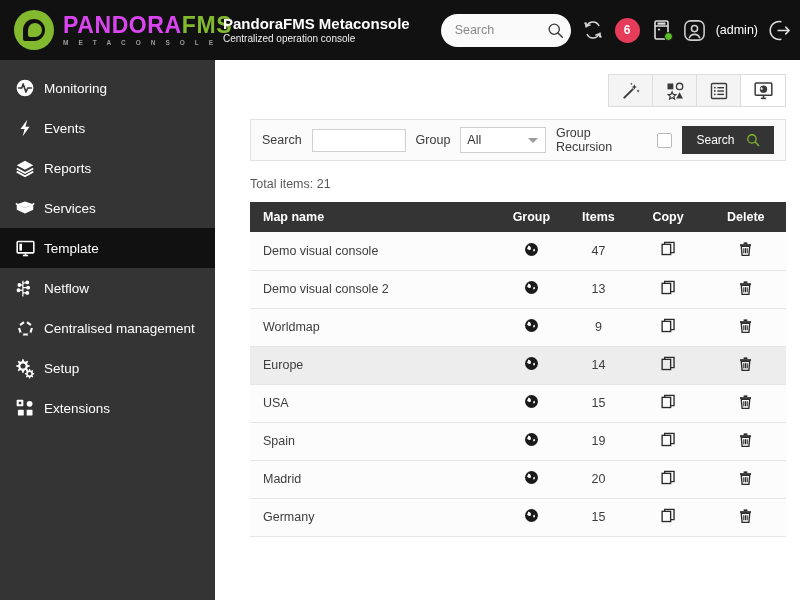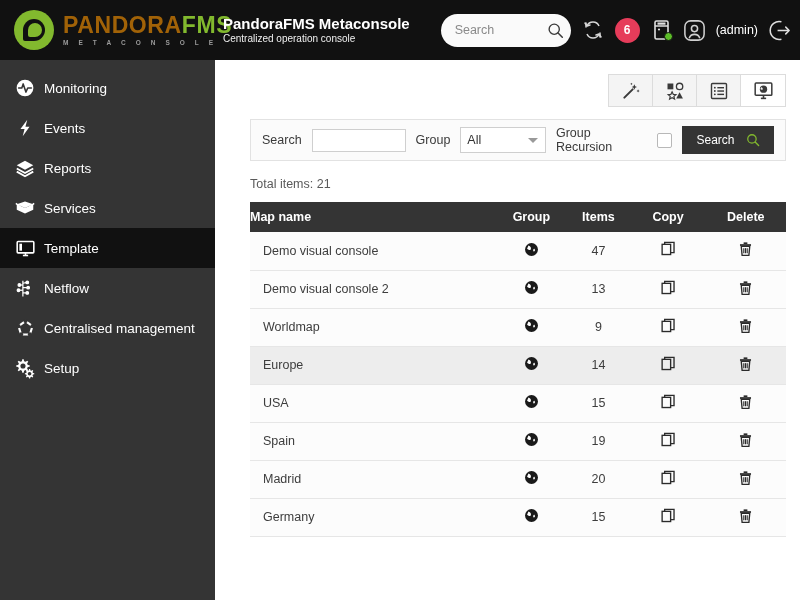--- a/index.html
+++ b/index.html
@@ -28,21 +28,21 @@
     width: 22px; height: 22px; border-radius: 50% 50% 50% 2px;
     background: #111111;
   }
   .logo-mark::after {
     content: ""; position: absolute; left: 14px; top: 13px;
     width: 14px; height: 14px; border-radius: 50% 50% 50% 2px;
     background: #82b92e;
   }
   .logo-text { margin-left: 9px; line-height: 1; }
   .logo-title { font-size: 23px; font-weight: bold; letter-spacing: 0.6px; }
-  .logo-title .w { color: #a16207; }
+  .logo-title .w { color: #d946ef; }
   .logo-title .g { color: #82b92e; }
   .logo-sub {
     font-size: 6.5px; color: #9a9a9a; letter-spacing: 4.1px;
     margin-top: 3px; font-weight: bold;
   }
   .header-title { color: #ffffff; line-height: 1.28; margin-left: 8px; }
   .header-title .t1 { font-size: 15px; font-weight: bold; display: block; }
   .header-title .t2 { font-size: 10px; display: block; color: #f0f0f0; }
 
   .header-right {
@@ -151,21 +151,21 @@
     margin-left: auto; background: #343434; color: #fff;
     height: 28px; min-width: 92px; display: flex; align-items: center;
     justify-content: center; gap: 11px; font-size: 12px; cursor: pointer;
   }
 
   .total-items { font-size: 12.5px; color: #5a5a5a; margin-top: 16px; }
 
   table.maps { width: 100%; border-collapse: collapse; margin-top: 11px; table-layout: fixed; }
   table.maps thead th {
     background: #343434; color: #ffffff; font-size: 12.5px; font-weight: bold;
-    height: 30px; text-align: left; 
+    height: 30px; text-align: left; padding-left: 13px;
   }
   table.maps thead th.c { text-align: center; padding-left: 0; }
   table.maps tbody td {
     height: 38px; font-size: 12.5px; color: #3d3d3d;
     border-bottom: 1px solid #e6e6e6; padding-left: 13px;
     background: #fcfcfc;
   }
   table.maps tbody td.c { text-align: center; padding-left: 0; }
   table.maps tbody tr.hl td { background: #ededed; }
   .cell-ico { display: inline-flex; align-items: center; justify-content: center; cursor: pointer; }
@@ -343,20 +343,32 @@
           <svg width="22" height="22" viewBox="0 0 24 24" fill="#fff">
             <path d="M9 2.5 L10.6 2.5 L11 4.6 L12.7 5.3 L14.4 4 L15.6 5.2 L14.3 6.9 L15 8.6 L17.1 9 L17.1 10.6 L15 11 L14.3 12.7 L15.6 14.4 L14.4 15.6 L12.7 14.3 L11 15 L10.6 17.1 L9 17.1 L8.6 15 L6.9 14.3 L5.2 15.6 L4 14.4 L5.3 12.7 L4.6 11 L2.5 10.6 L2.5 9 L4.6 8.6 L5.3 6.9 L4 5.2 L5.2 4 L6.9 5.3 L8.6 4.6 Z"></path>
             <circle cx="9.8" cy="9.8" r="2.8" fill="#343434"></circle>
             <path d="M16.4 13.2 L17.6 13.2 L17.9 14.6 L19 15.1 L20.2 14.3 L21 15.1 L20.2 16.3 L20.7 17.4 L22.1 17.7 L22.1 18.9 L20.7 19.2 L20.2 20.3 L21 21.5 L20.2 22.3 L19 21.5 L17.9 22 L17.6 23.4 L16.4 23.4 L16.1 22 L15 21.5 L13.8 22.3 L13 21.5 L13.8 20.3 L13.3 19.2 L11.9 18.9 L11.9 17.7 L13.3 17.4 L13.8 16.3 L13 15.1 L13.8 14.3 L15 15.1 L16.1 14.6 Z"></path>
             <circle cx="17" cy="18.3" r="2" fill="#343434"></circle>
           </svg>
         </span>
         <span class="nav-label">Setup</span>
       </div>
 
+      <div class="nav-item">
+        <span class="nav-icon">
+          <svg width="20" height="20" viewBox="0 0 24 24" fill="#fff">
+              <rect x="2" y="2" width="8" height="8" rx="1"></rect>
+              <rect x="14" y="3.5" width="7" height="7" rx="3.5"></rect>
+              <rect x="3.5" y="14" width="7" height="7" rx="1"></rect>
+              <rect x="14" y="14" width="7" height="7" rx="1"></rect>
+              <rect x="4.5" y="4.5" width="3" height="3" fill="#343434"></rect>
+            </svg>
+        </span>
+        <span class="nav-label">Extensions</span>
+      </div>
     </div>
 
     <div class="content">
 
 
       <div class="panel">
 
         <div class="toolbar">
           <div class="tool-group">
             <div class="tool-btn">

